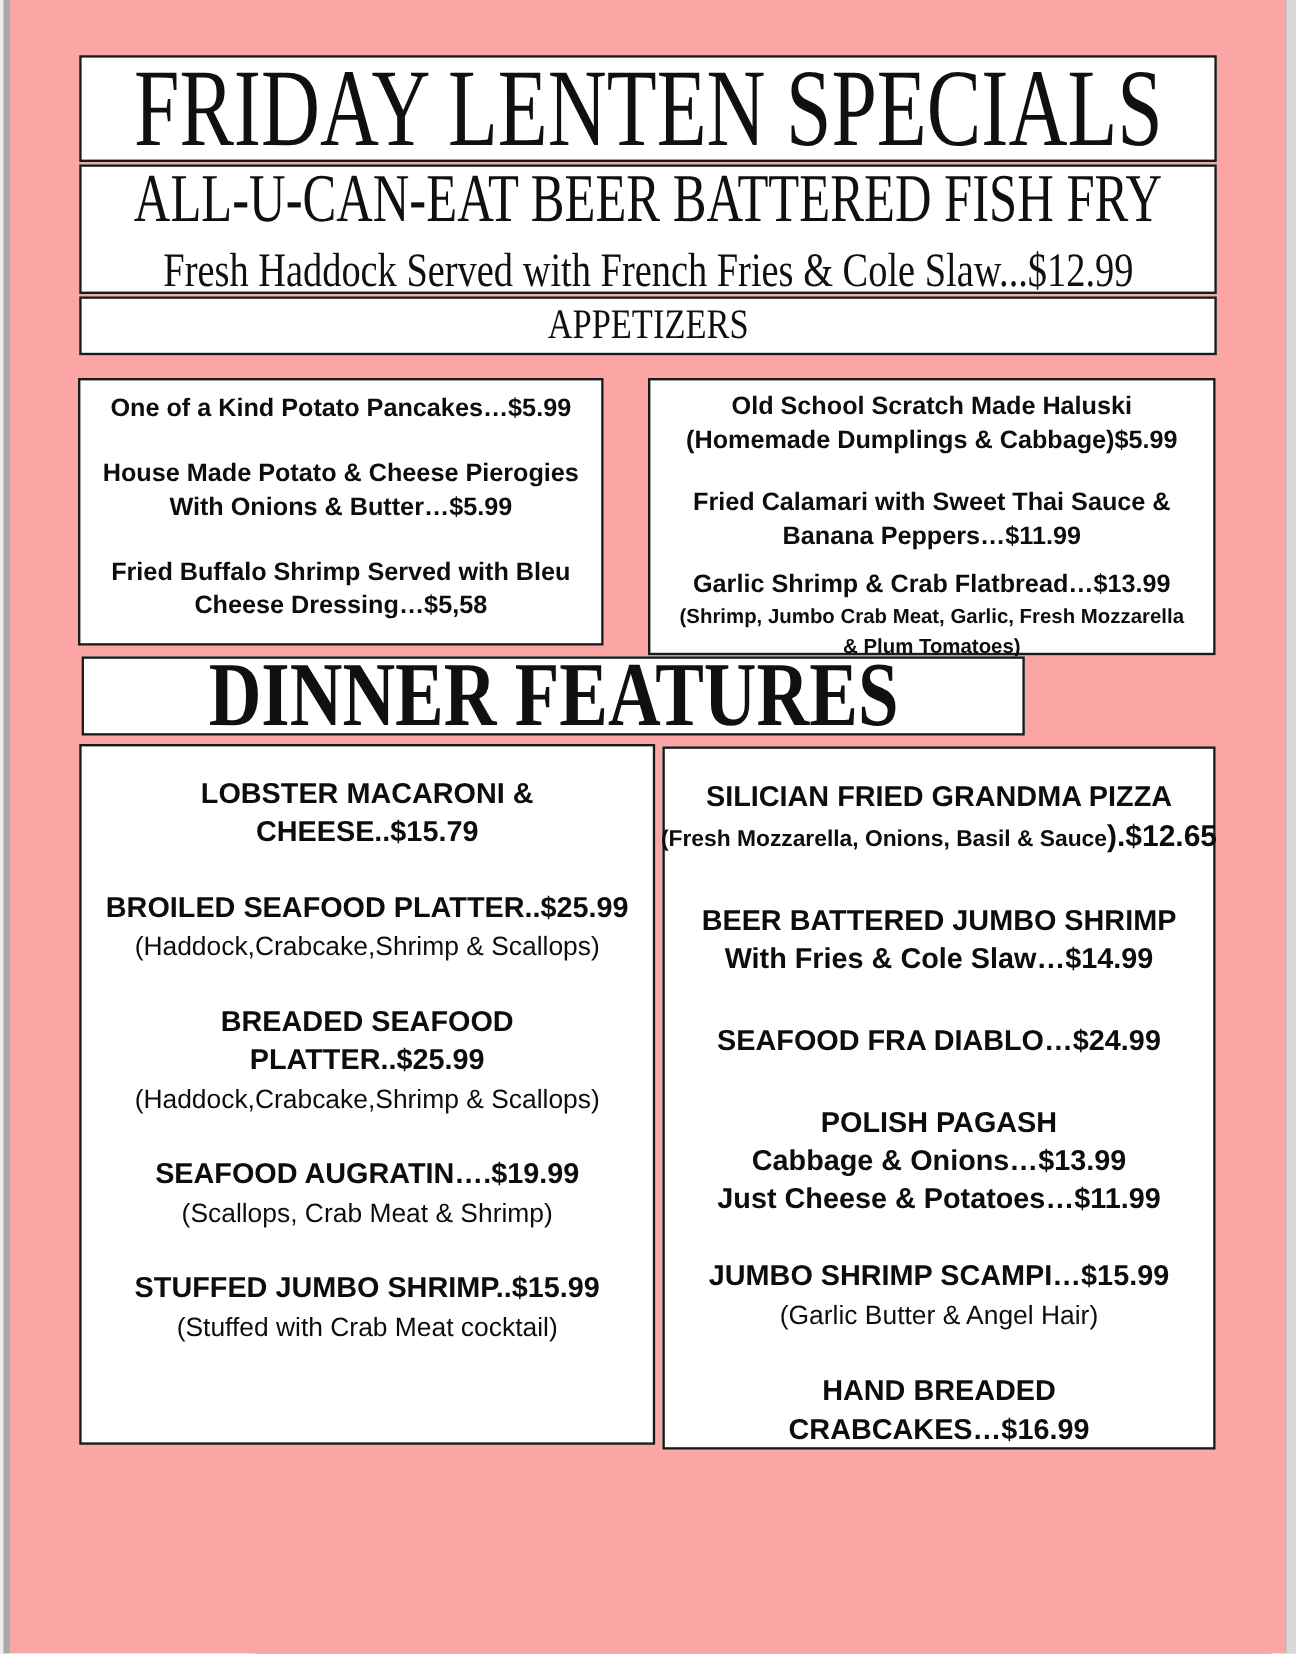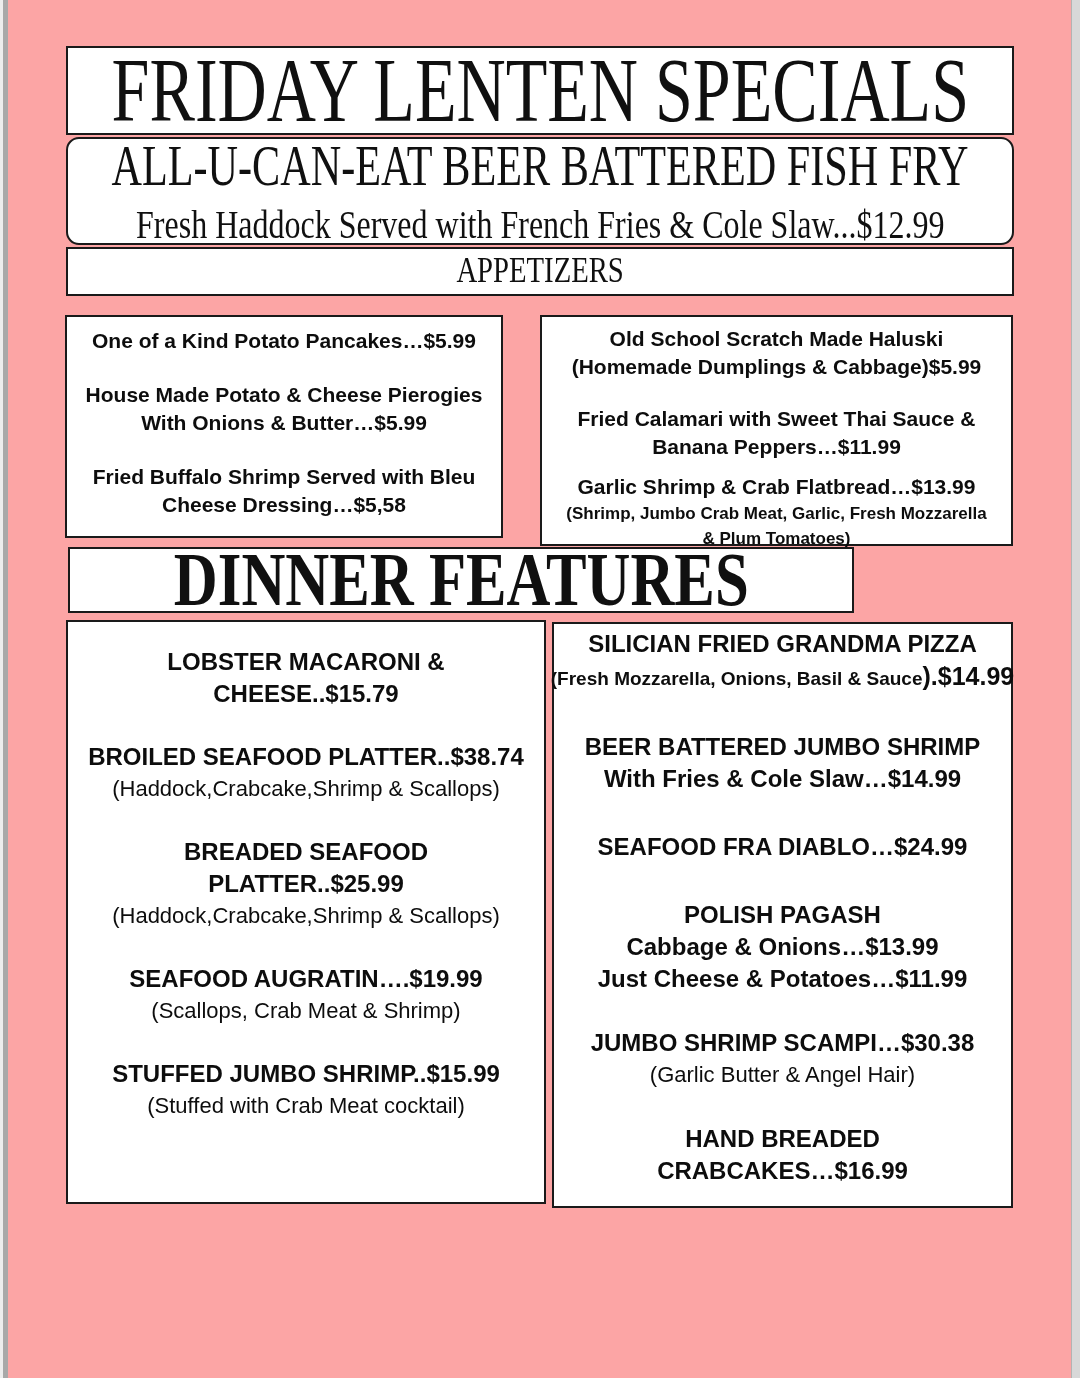--- a/index.html
+++ b/index.html
@@ -64,37 +64,37 @@
   .din-block-l{margin-bottom:31px;}
   .din-block-r{margin-bottom:36px;}
   .din-line{
     font-size:24px;line-height:32px;font-weight:bold;white-space:nowrap;
   }
   .din-line.reg{font-weight:400;font-size:22px;}
   .mix-small{font-size:19px;}
   .mix-big{font-size:25px;}
   .pad-app{padding-top:10px;}
   .pad-din-l{padding-top:24px;}
-  .pad-din-r{padding-top:4px;}
+  .pad-din-r{padding-top:25px;}
 </style>
 </head>
 <body>
 
 <div id="page">
   <div class="edge-left-lighter"></div>
   <div class="edge-left"></div>
   <div class="edge-right"></div>
 
   <div class="box flex-center" style="left:66px;top:46px;width:948px;height:89px;">
     <span class="serif-line title-text">
       <span class="cond">FRIDAY LENTEN SPECIALS</span>
     </span>
   </div>
 
-  <div class="box col flex-center" style="left:66px;top:137px;width:948px;height:108px;border-radius:13px;">
+  <div class="box col flex-center" style="left:66px;top:137px;width:948px;height:108px;">
     <span class="serif-line fishfry-head">
       <span class="cond">ALL-U-CAN-EAT BEER BATTERED FISH FRY</span>
     </span>
     <span class="serif-line fishfry-sub">
       <span class="cond" style="transform:scaleX(0.8);">Fresh Haddock Served with French Fries &amp; Cole Slaw...$12.99</span>
     </span>
   </div>
 
   <div class="box flex-center" style="left:66px;top:247px;width:948px;height:49px;">
     <span class="serif-line appet-head">
@@ -137,21 +137,21 @@
       <span class="cond" style="transform:scaleX(0.8);">DINNER FEATURES</span>
     </span>
   </div>
 
   <div class="box col pad-din-l" style="left:66px;top:620px;width:480px;height:584px;">
     <div class="din-block-l">
       <div class="din-line">LOBSTER MACARONI &amp;</div>
       <div class="din-line">CHEESE..$15.79</div>
     </div>
     <div class="din-block-l">
-      <div class="din-line">BROILED SEAFOOD PLATTER..$38.74</div>
+      <div class="din-line">BROILED SEAFOOD PLATTER..$25.99</div>
       <div class="din-line reg">(Haddock,Crabcake,Shrimp &amp; Scallops)</div>
     </div>
     <div class="din-block-l">
       <div class="din-line">BREADED SEAFOOD</div>
       <div class="din-line">PLATTER..$25.99</div>
       <div class="din-line reg">(Haddock,Crabcake,Shrimp &amp; Scallops)</div>
     </div>
     <div class="din-block-l">
       <div class="din-line">SEAFOOD AUGRATIN….$19.99</div>
       <div class="din-line reg">(Scallops, Crab Meat &amp; Shrimp)</div>
@@ -159,37 +159,37 @@
     <div class="din-block-l">
       <div class="din-line">STUFFED JUMBO SHRIMP..$15.99</div>
       <div class="din-line reg">(Stuffed with Crab Meat cocktail)</div>
     </div>
   </div>
 
   <div class="box col pad-din-r" style="left:552px;top:622px;width:461px;height:586px;">
     <div class="din-block-r">
       <div class="din-line">SILICIAN FRIED GRANDMA PIZZA</div>
       <div class="din-line" style="white-space:nowrap;">
-        <span class="mix-small">(Fresh Mozzarella, Onions, Basil &amp; Sauce</span><span class="mix-big">).$14.99</span>
+        <span class="mix-small">(Fresh Mozzarella, Onions, Basil &amp; Sauce</span><span class="mix-big">).$12.65</span>
       </div>
     </div>
     <div class="din-block-r">
       <div class="din-line">BEER BATTERED JUMBO SHRIMP</div>
       <div class="din-line">With Fries &amp; Cole Slaw…$14.99</div>
     </div>
     <div class="din-block-r">
       <div class="din-line">SEAFOOD FRA DIABLO…$24.99</div>
     </div>
     <div class="din-block-r" style="margin-bottom:32px;">
       <div class="din-line">POLISH PAGASH</div>
       <div class="din-line">Cabbage &amp; Onions…$13.99</div>
       <div class="din-line">Just Cheese &amp; Potatoes…$11.99</div>
     </div>
     <div class="din-block-r" style="margin-bottom:32px;">
-      <div class="din-line">JUMBO SHRIMP SCAMPI…$30.38</div>
+      <div class="din-line">JUMBO SHRIMP SCAMPI…$15.99</div>
       <div class="din-line reg">(Garlic Butter &amp; Angel Hair)</div>
     </div>
     <div class="din-block-r">
       <div class="din-line">HAND BREADED</div>
       <div class="din-line">CRABCAKES…$16.99</div>
     </div>
   </div>
 </div>
 
 </body></html>

